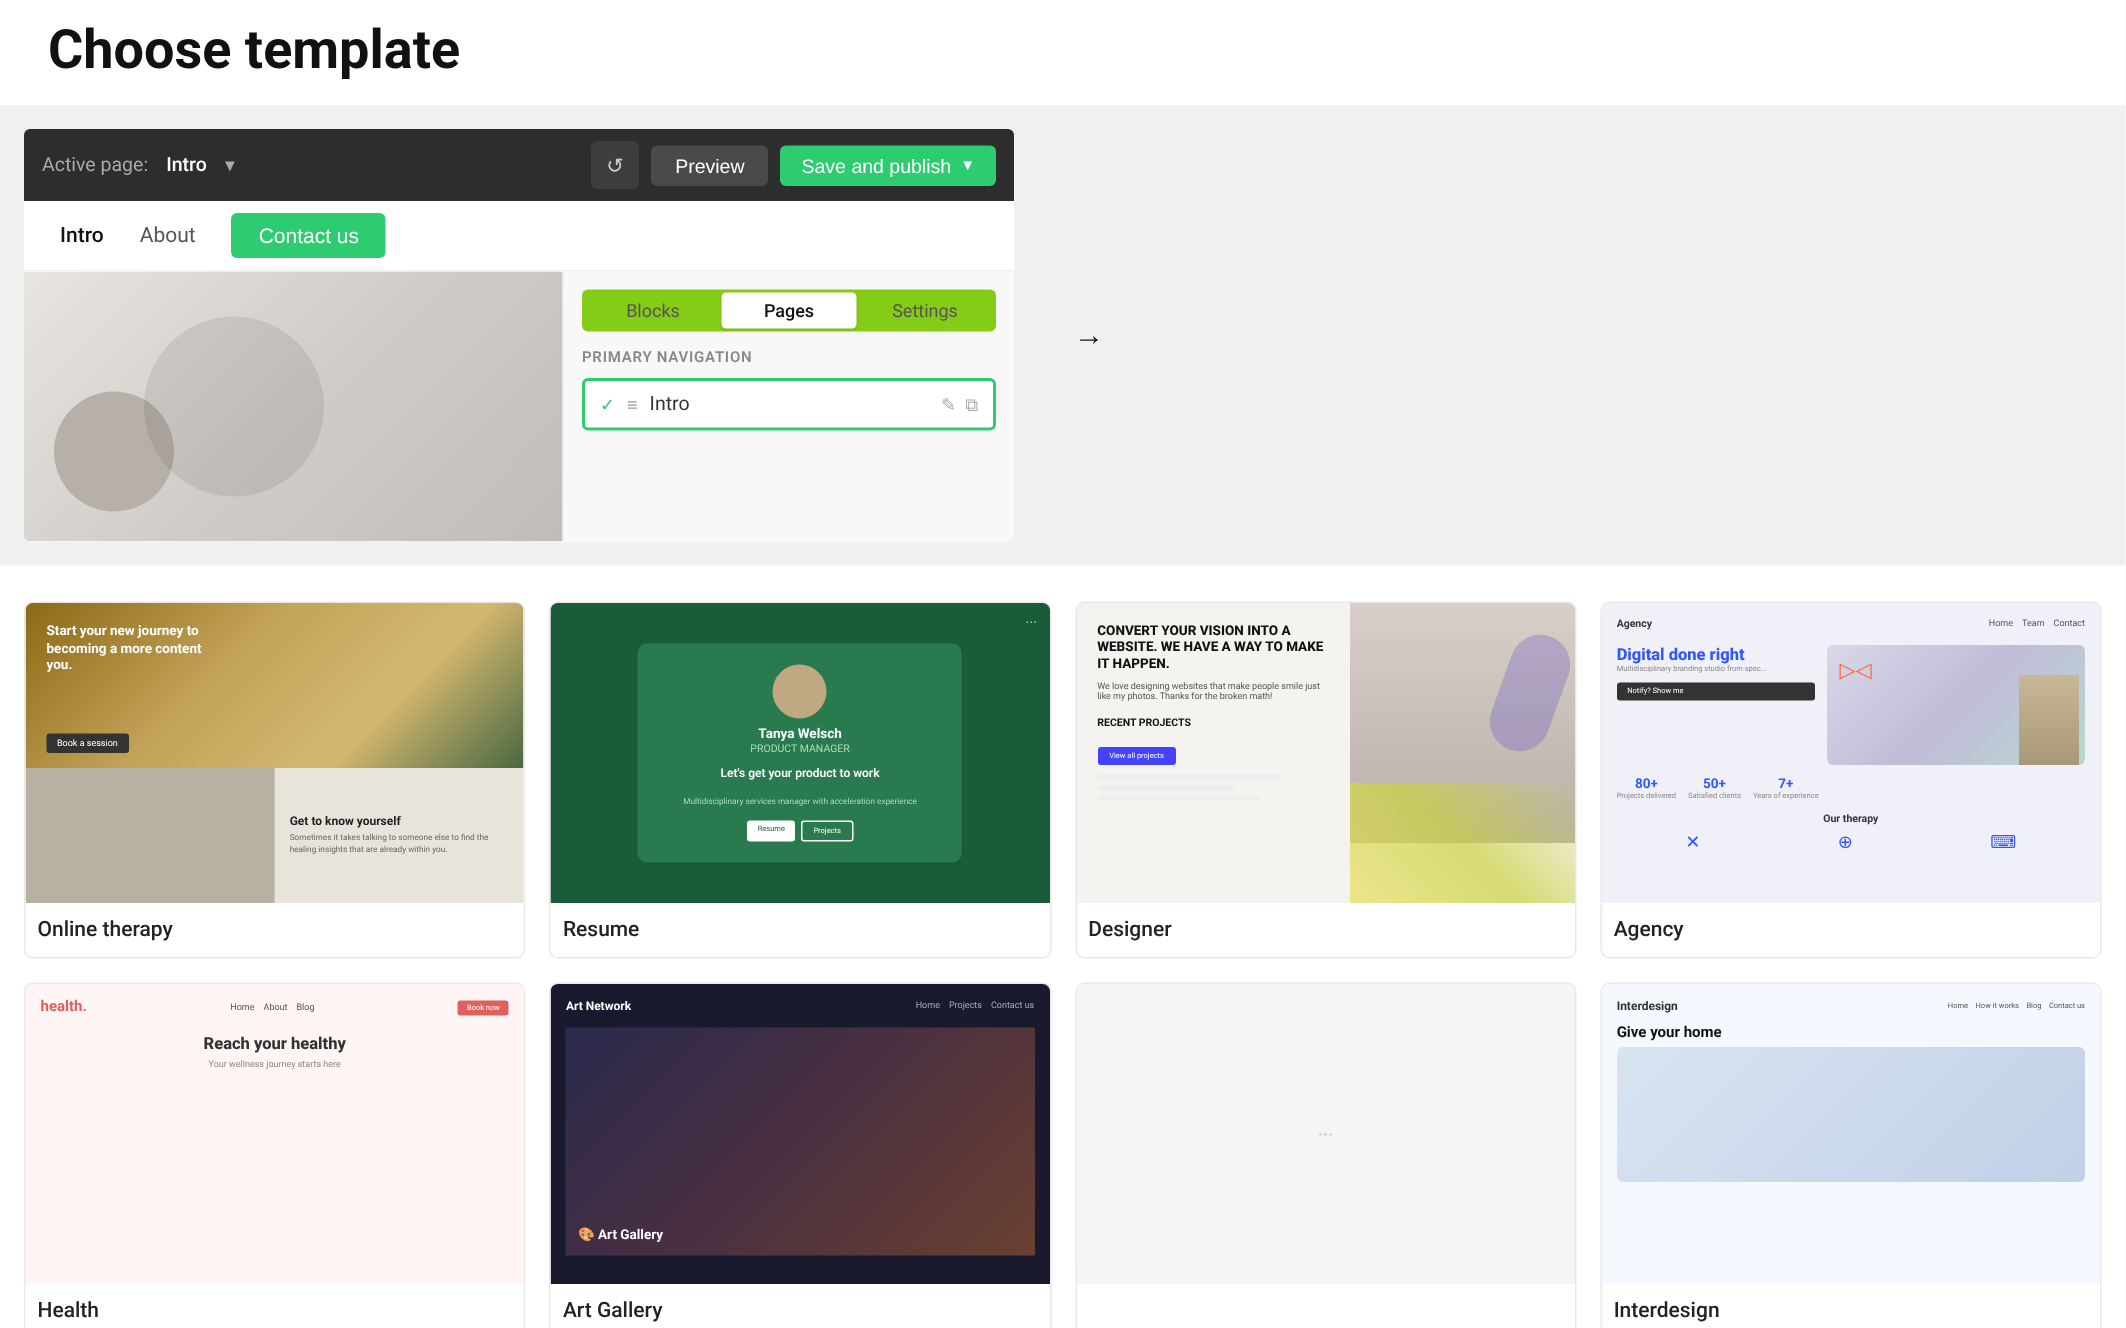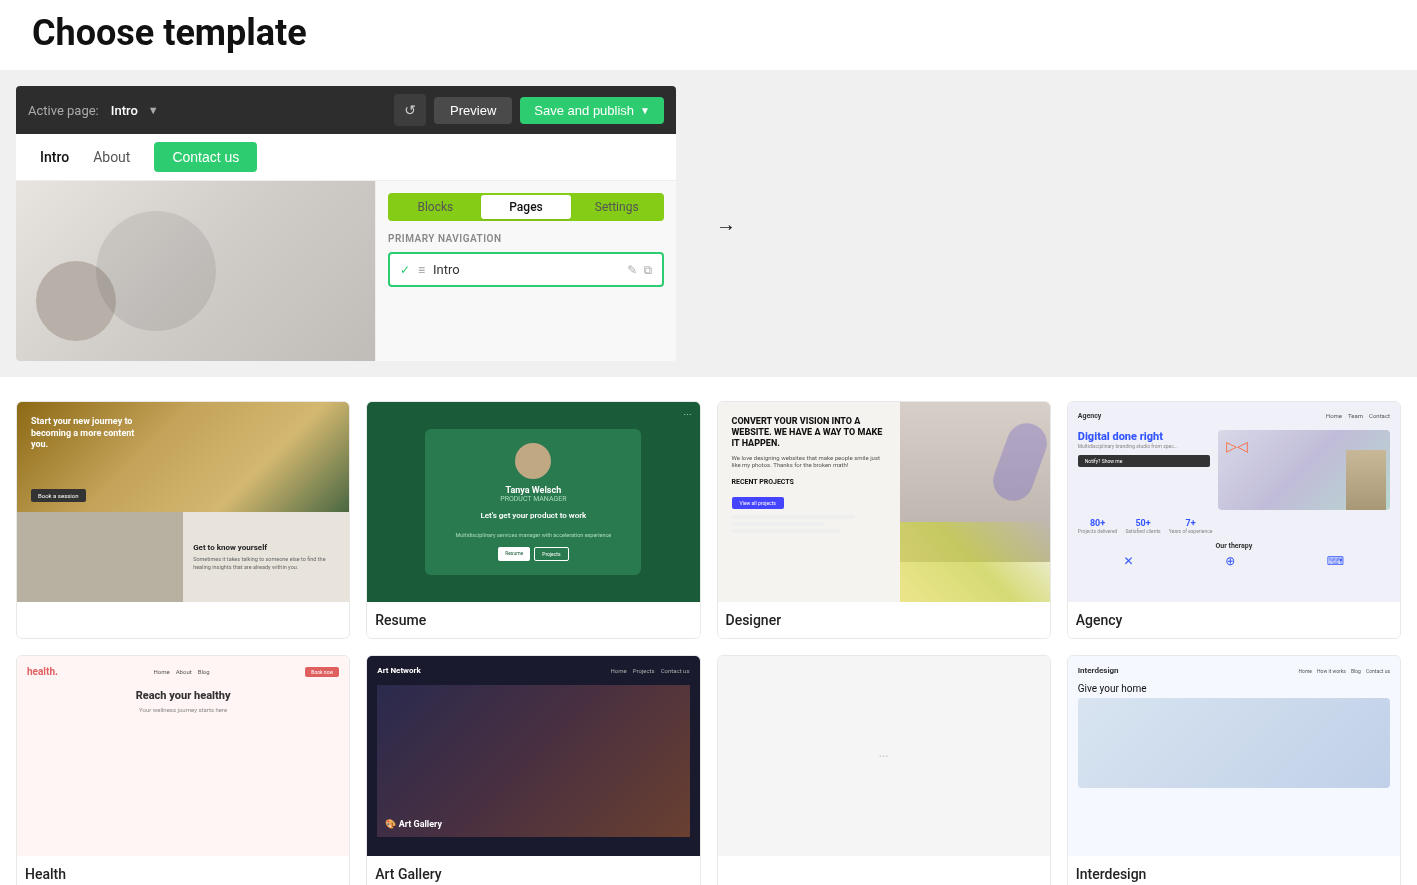--- a/index.html
+++ b/index.html
@@ -726,21 +726,21 @@
     .inter-nav-links {
       display: flex;
       gap: 5px;
     }
     .inter-nav-link {
       font-size: 5px;
       color: #555;
     }
     .inter-heading {
       font-size: 10px;
-      font-weight: 400;
+      font-weight: 700;
       color: #111;
       margin-bottom: 4px;
     }
     .inter-image {
       width: 100%;
       height: 90px;
       background: linear-gradient(135deg, #d8e4f0 0%, #c0d0e8 100%);
       border-radius: 4px;
     }
 
@@ -832,20 +832,21 @@
           <div class="ot-btn">Book a session</div>
         </div>
         <div class="ot-bottom">
           <div class="ot-bottom-img"></div>
           <div class="ot-bottom-text">
             <div class="ot-bottom-heading">Get to know yourself</div>
             <div class="ot-bottom-body">Sometimes it takes talking to someone else to find the healing insights that are already within you.</div>
           </div>
         </div>
       </div>
+      <div class="template-label">Online therapy</div>
     </div>
 
     <div class="template-card">
       <div class="template-thumb thumb-resume">
         <div class="res-inner">
           <div class="res-card">
             <div class="res-avatar"></div>
             <div class="res-name">Tanya Welsch</div>
             <div class="res-title">PRODUCT MANAGER</div>
             <div class="res-tagline">Let's get your product to work</div>

